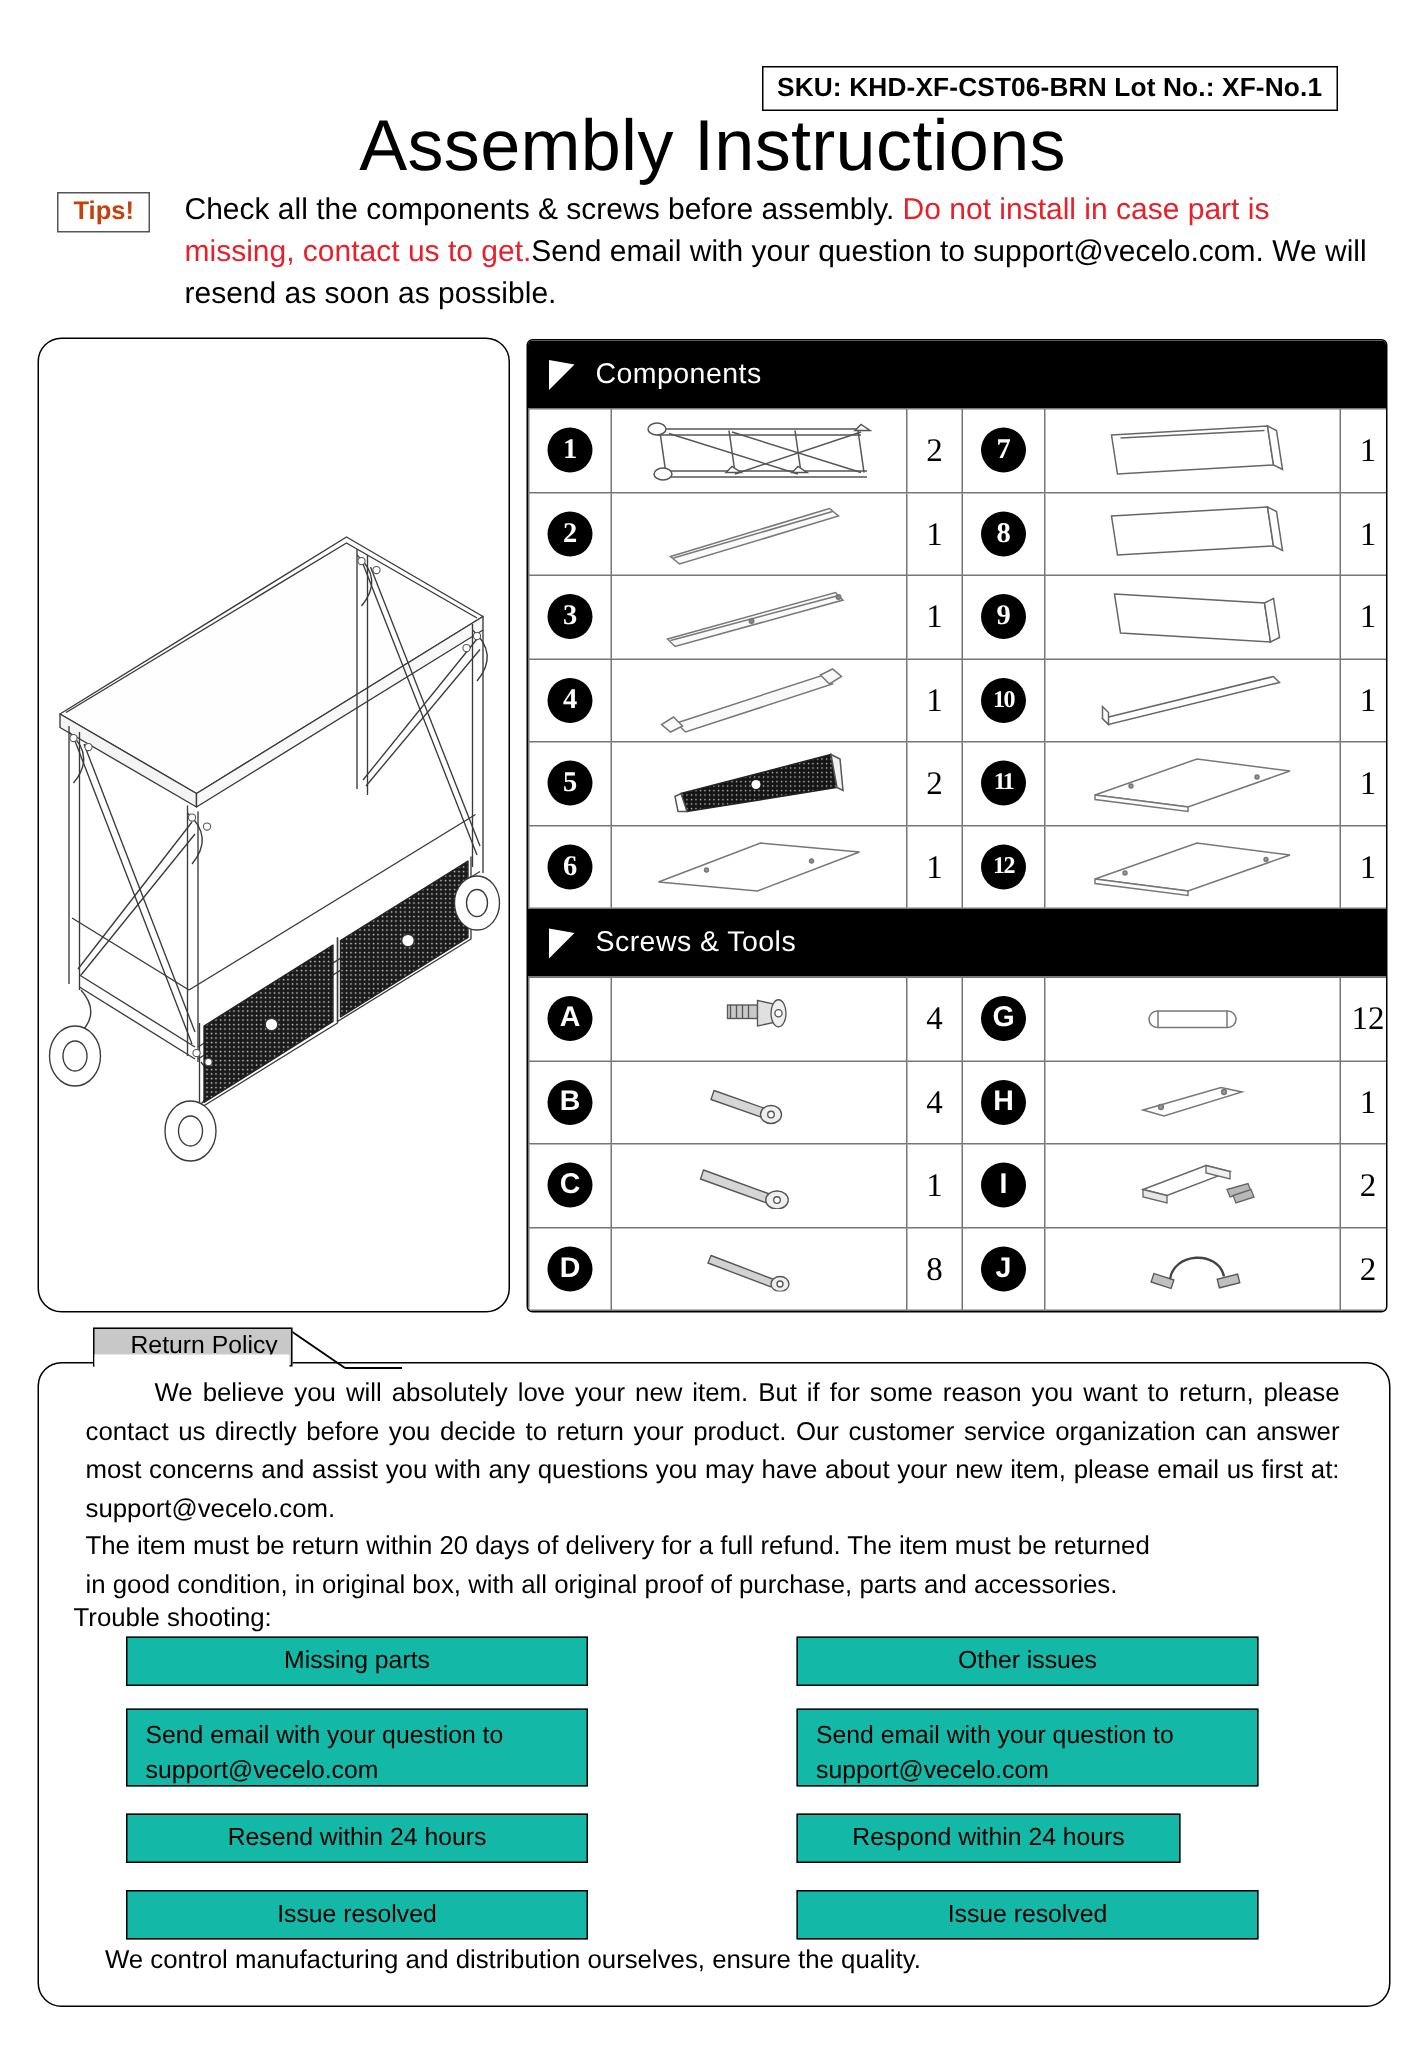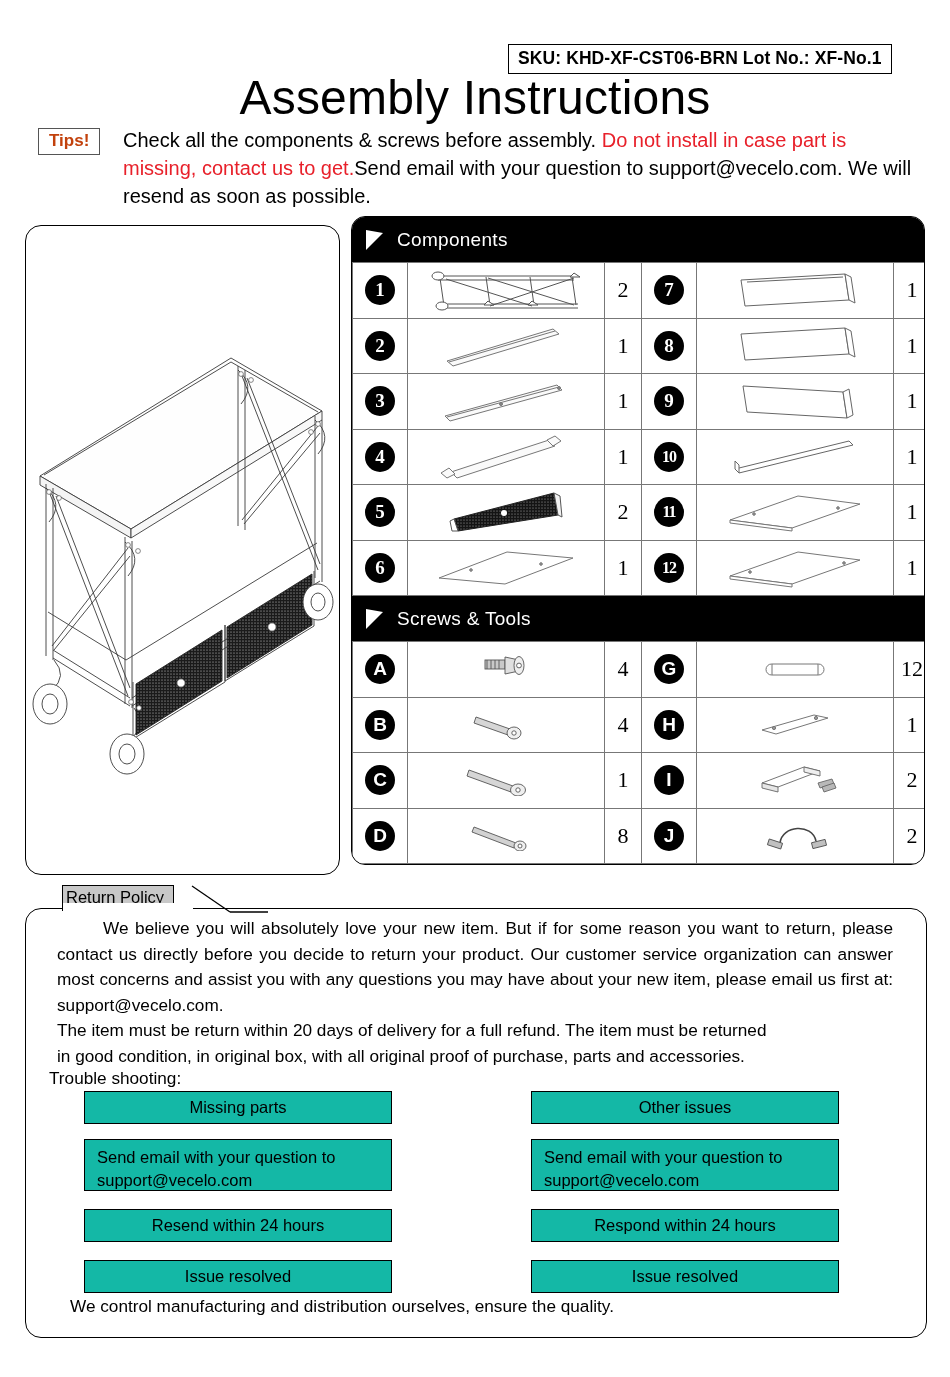--- a/index.html
+++ b/index.html
@@ -33,22 +33,22 @@
 
   
   #product-panel{
     position:absolute;left:25px;top:225px;width:313px;height:648px;
     border:1.3px solid #000;border-radius:16px;background:#fff;overflow:hidden;
   }
   #product-svg{position:absolute;left:0;top:0;}
 
   
   #parts-table{
-    position:absolute;left:351px;top:216px;width:572px;height:647px;
-    border:1.4px solid #000;border-radius:14px;overflow:hidden;background:#fff;
+    position:absolute;left:351px;top:226px;width:572px;height:647px;
+    border:1.4px solid #000;border-radius:4px;overflow:hidden;background:#fff;
   }
   .sec-header{
     background:#000;color:#fff;height:45px;display:flex;align-items:center;
     padding-left:14px;box-sizing:border-box;
   }
   .sec-header .tri{
     width:0;height:0;margin-right:14px;
     border-left:17px solid #fff;border-bottom:17px solid transparent;
     border-top:3px solid transparent;
   }
@@ -70,21 +70,21 @@
   .bullet.wide{font-size:16px;letter-spacing:-1px;}
   .bullet.letter{font-family:"Liberation Sans",sans-serif;font-weight:bold;font-size:19px;}
   td.noleft{border-left:none;}
   td.noright{border-right:none;}
   .rowimg{display:block;margin:0 auto;}
 
   
   #policy-tab{
     position:absolute;left:62px;top:885px;z-index:4;
     background:#c8c8c8;border:1.3px solid #000;
-    padding:2px 9px 3px 3px;font-size:16.5px;
+    padding:2px 9px 3px 24px;font-size:16.5px;
   }
   #policy-panel{
     position:absolute;left:25px;top:908px;width:900px;height:428px;
     border:1.3px solid #000;border-radius:16px;background:#fff;
   }
   #policy-diag{position:absolute;left:190px;top:884px;z-index:3;}
   #policy-cover{
     position:absolute;left:63px;top:903px;width:130px;height:10px;background:#fff;z-index:5;
   }
   #policy-body{
@@ -526,16 +526,16 @@
 </div>
 <div id="trouble-label">Trouble shooting:</div>
 
 <div class="flowbox center" style="left:84px;top:1091px;width:308px;height:33px;">Missing parts</div>
 <div class="flowbox left" style="left:84px;top:1139px;width:308px;height:52px;">Send email with your question to support@vecelo.com</div>
 <div class="flowbox center" style="left:84px;top:1209px;width:308px;height:33px;">Resend within 24 hours</div>
 <div class="flowbox center" style="left:84px;top:1260px;width:308px;height:33px;">Issue resolved</div>
 
 <div class="flowbox center" style="left:531px;top:1091px;width:308px;height:33px;">Other issues</div>
 <div class="flowbox left" style="left:531px;top:1139px;width:308px;height:52px;">Send email with your question to support@vecelo.com</div>
-<div class="flowbox center" style="left:531px;top:1209px;width:308px;height:33px;">Respond within 24 hours</div>
+<div class="flowbox center" style="left:531px;top:1209px;width:256px;height:33px;">Respond within 24 hours</div>
 <div class="flowbox center" style="left:531px;top:1260px;width:308px;height:33px;">Issue resolved</div>
 
 <div id="footer-note">We control manufacturing and distribution ourselves, ensure the quality.</div>
 
 </body></html>

